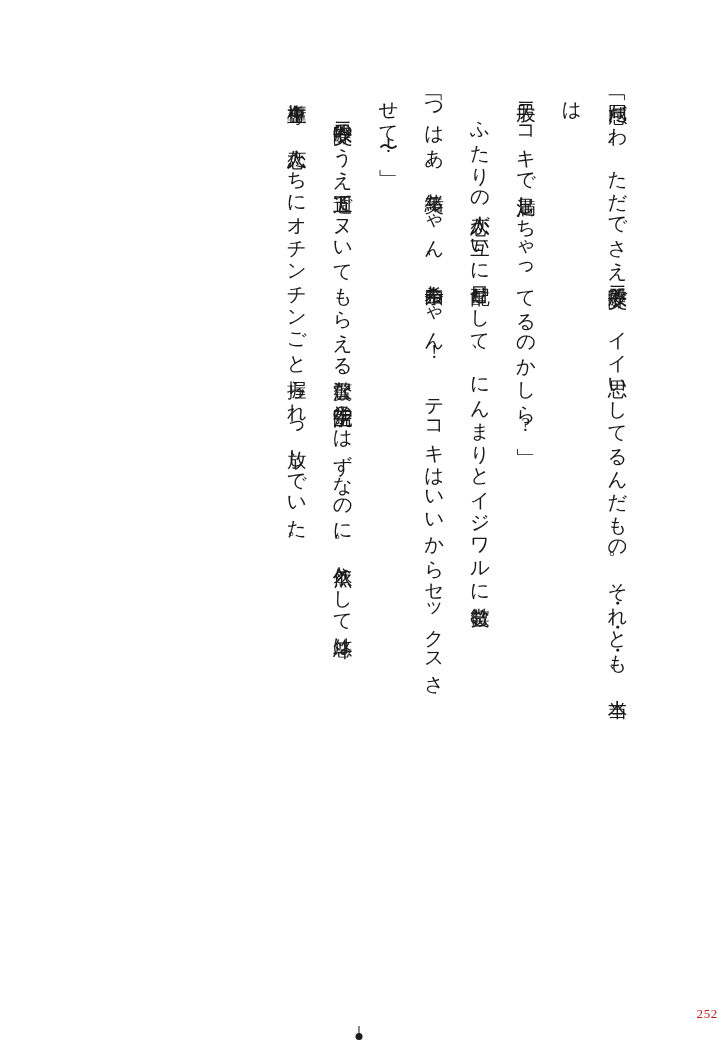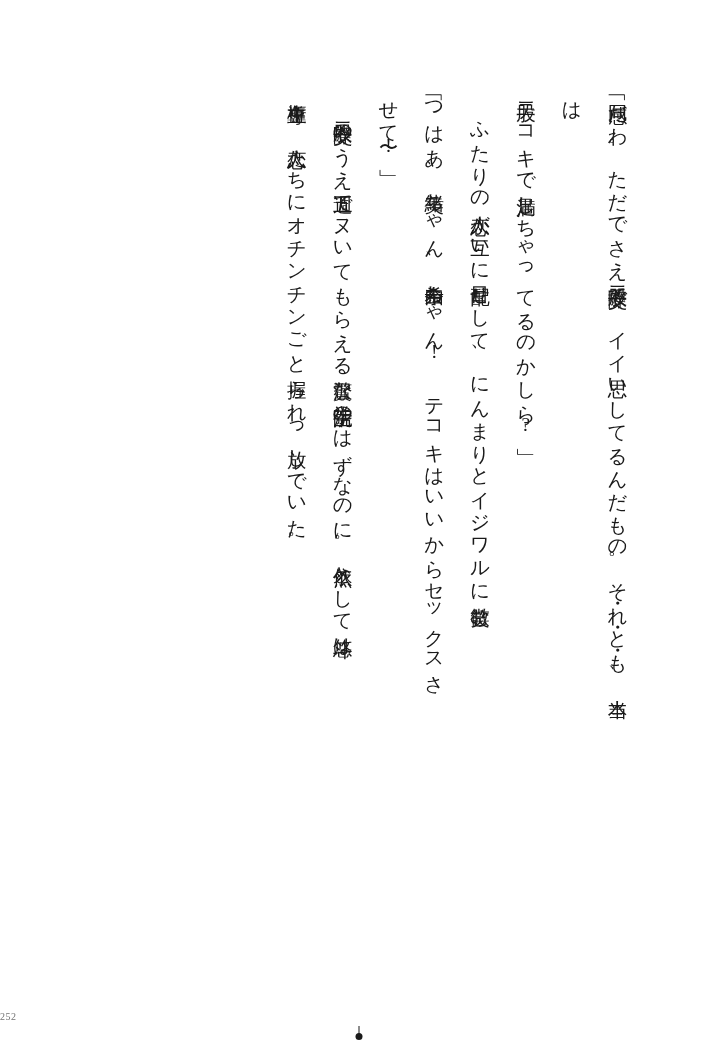--- a/index.html
+++ b/index.html
@@ -39,23 +39,23 @@
   }
   .text-block p.indent {
     text-indent: 1em;
   }
   
   .page-number {
     position: absolute;
     left: 0;
     right: 0;
     bottom: 28px;
-    text-align: left;
-    font-size: 10px;
-    color: #737373;
+    text-align: right;
+    font-size: 13px;
+    color: #b91c1c;
     font-family: "Liberation Serif", "DejaVu Serif", serif;
     letter-spacing: 0.05em;
   }
   .page-marker {
     position: absolute;
     left: 50%;
     bottom: 10px;
     transform: translateX(-50%);
     width: 7px;
     height: 7px;

